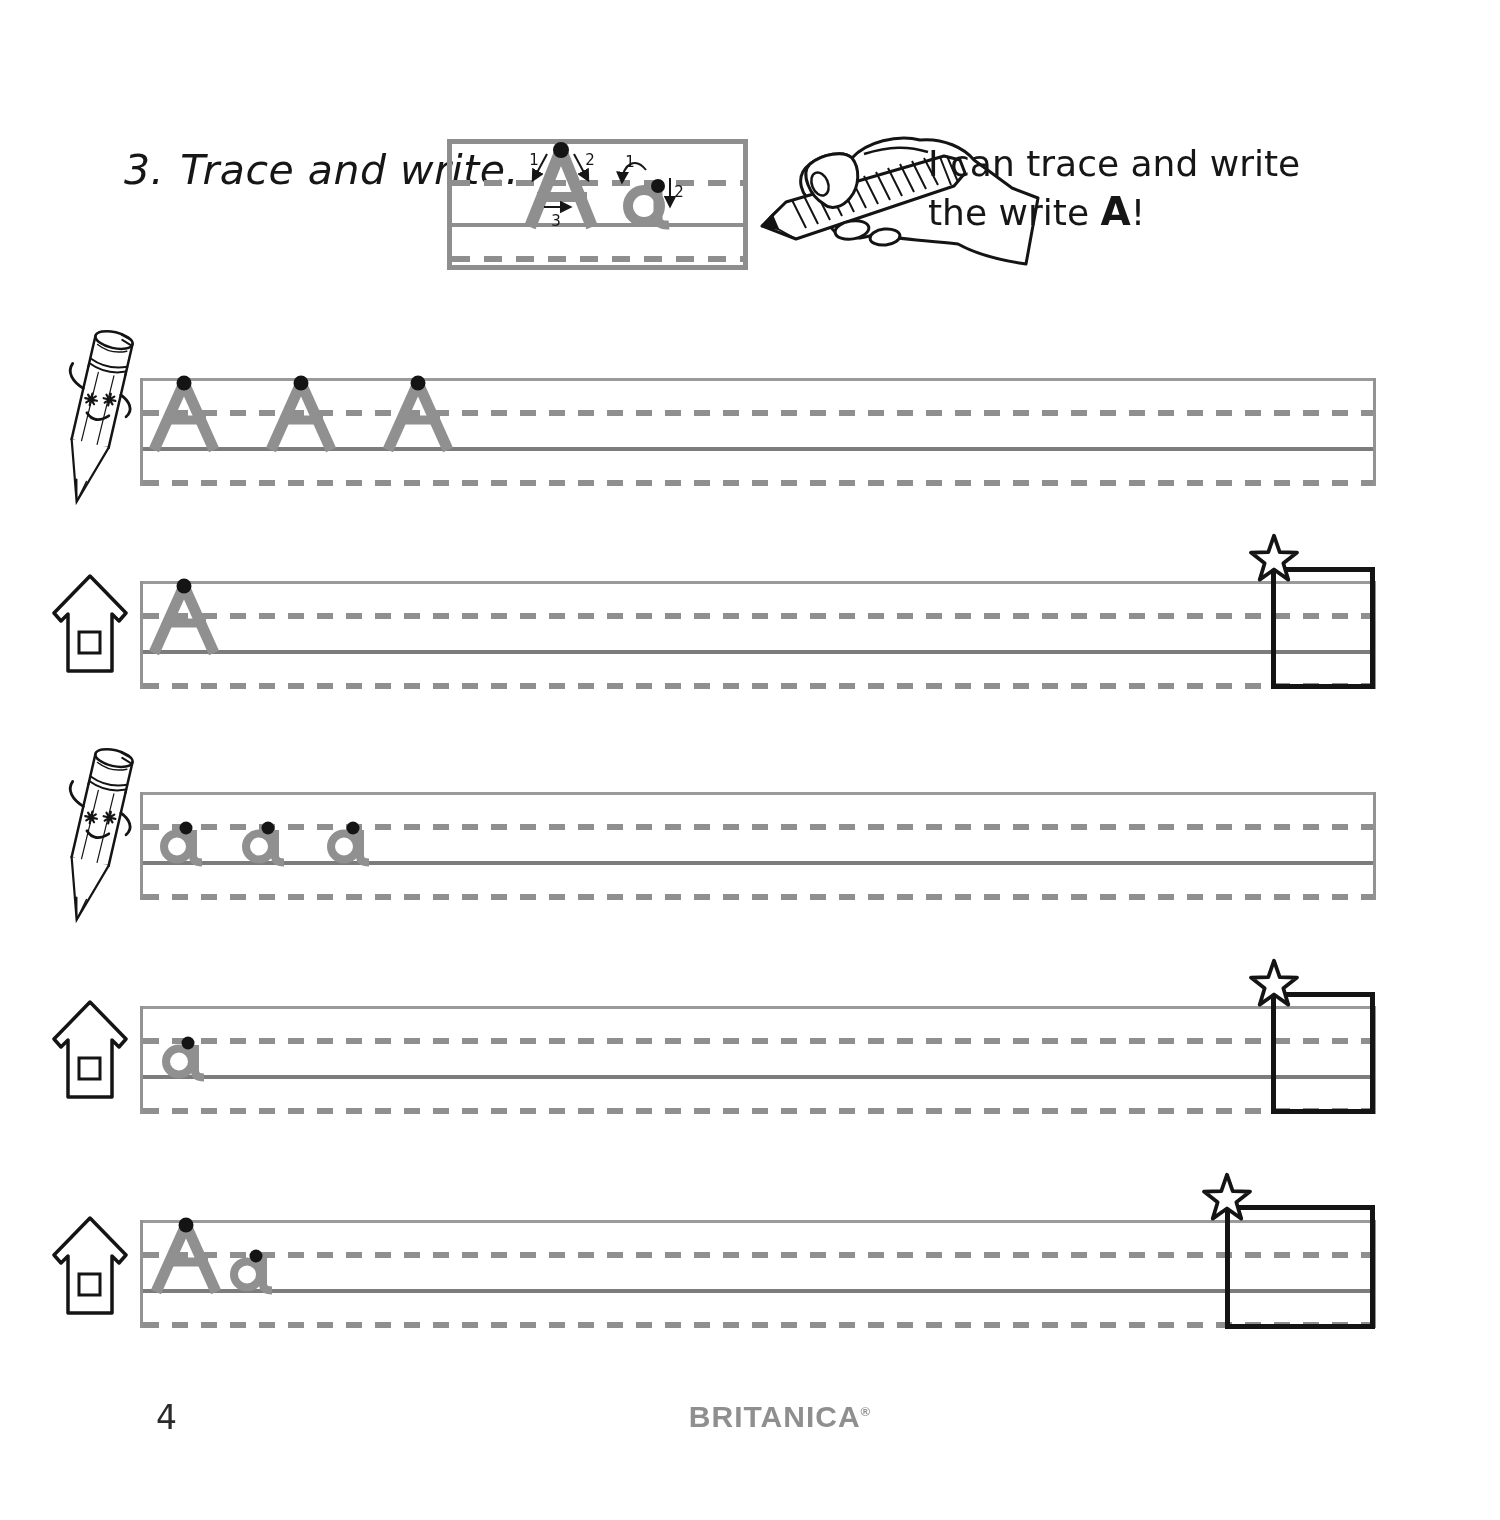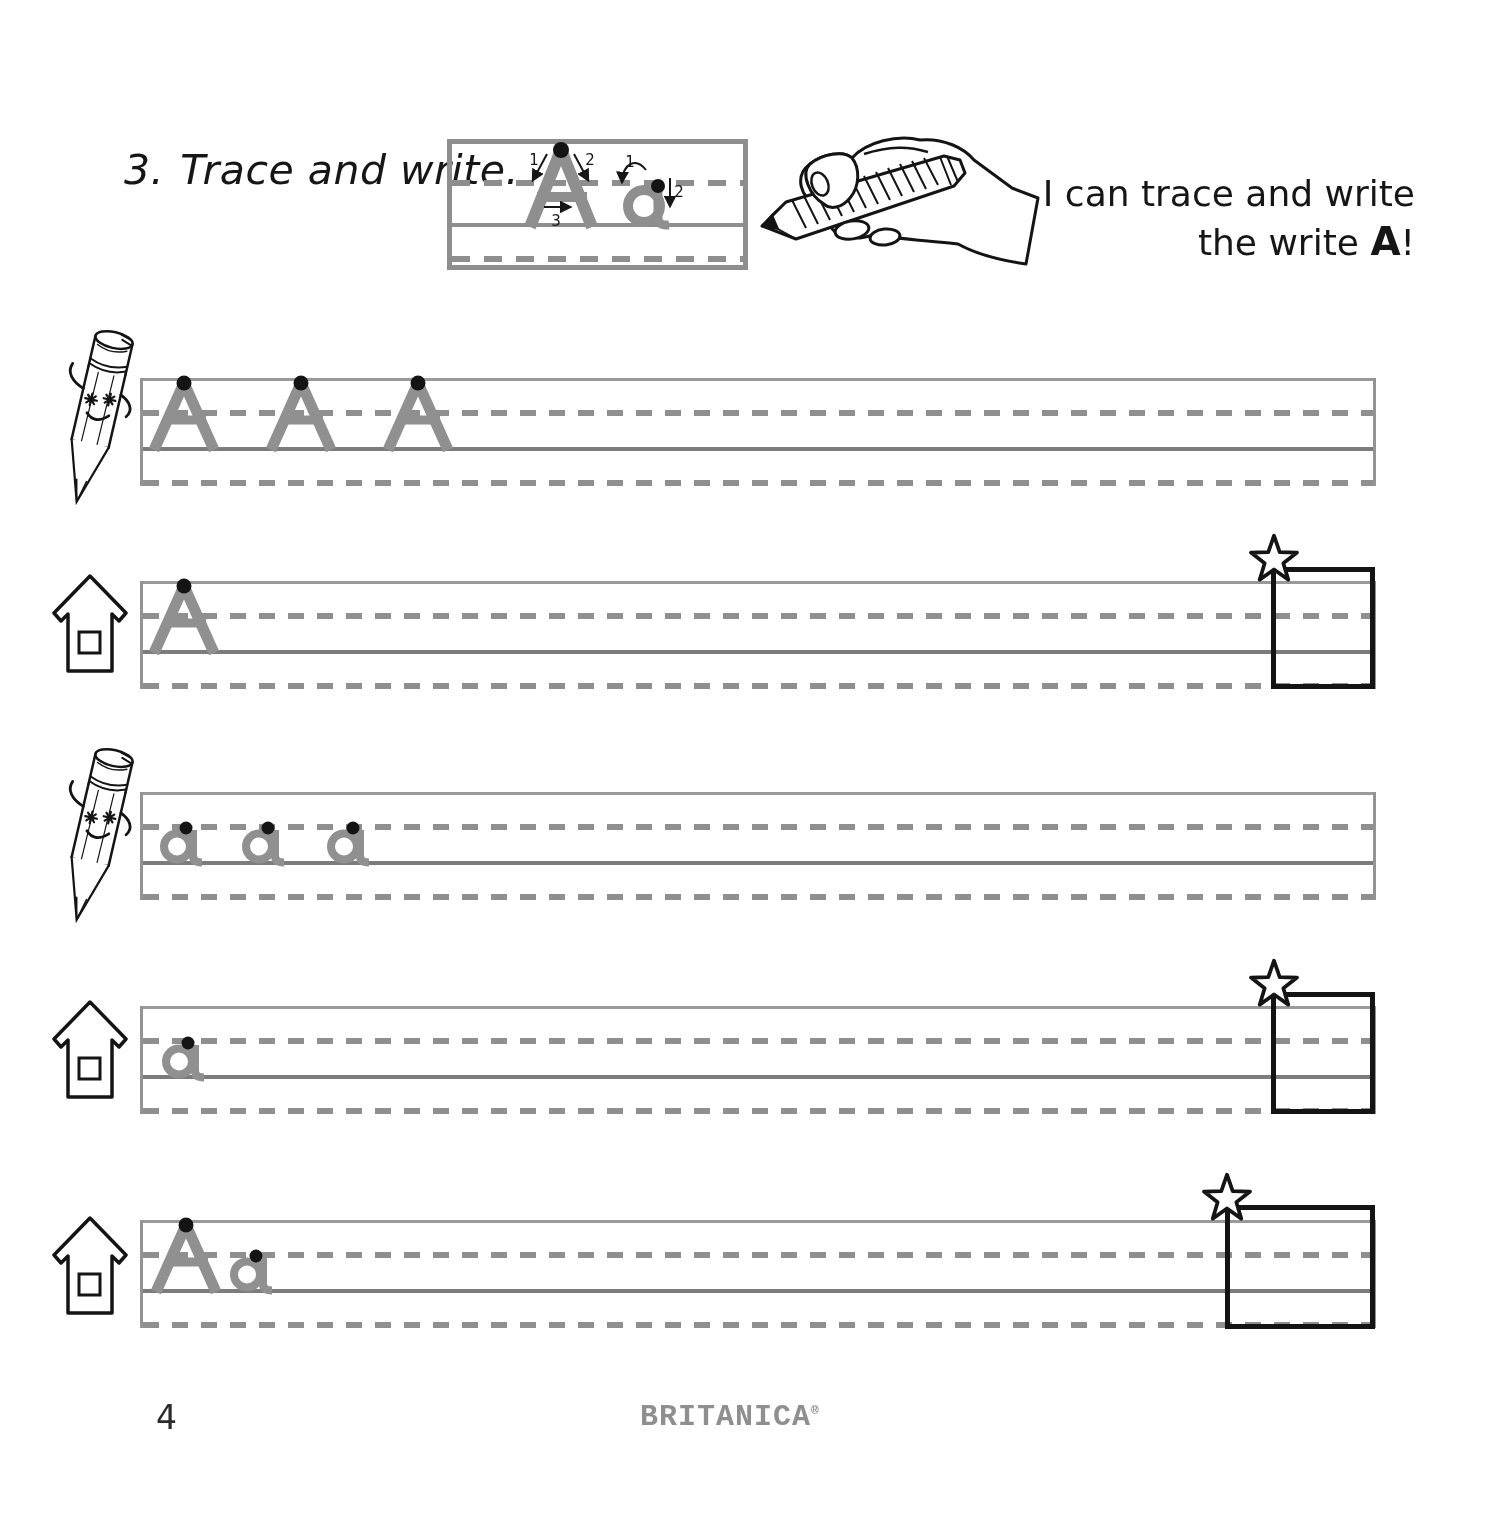--- a/index.html
+++ b/index.html
@@ -12,22 +12,22 @@
   .demo-box{position:absolute;left:447px;top:139px;width:301px;height:131px;
             border:5px solid #8e8e8e;box-sizing:border-box;}
   .demo-box .mid,.demo-box .bot{position:absolute;left:0;right:0;height:6px;
             background:repeating-linear-gradient(to right,#8e8e8e 0 18px,transparent 18px 32px);}
   .demo-box .mid{top:36px;}
   .demo-box .bot{top:112px;}
   .demo-box .base{position:absolute;left:0;right:0;top:79px;height:4px;background:#8e8e8e;}
   .demo-svg{position:absolute;left:0;top:0;overflow:visible;}
   .demo-svg text{font-family:"DejaVu Sans",sans-serif;font-size:15px;fill:#161616;}
   .hand-illus{position:absolute;left:748px;top:110px;}
-  .caption{position:absolute;left:985px;top:140px;width:430px;text-align:right;
-           font-size:36px;line-height:48px;white-space:nowrap;margin-top:30px;}
+  .caption{position:absolute;left:928px;top:140px;width:430px;text-align:left;
+           font-size:36px;line-height:48px;white-space:nowrap;}
   .caption .big-letter{font-weight:bold;font-size:39px;}
 
   
   .wl{position:absolute;left:140px;width:1230px;height:108px;
       border-left:3px solid #939393;border-right:3px solid #939393;}
   .wl .top{position:absolute;left:0;right:0;top:0;height:3px;background:#9a9a9a;}
   .wl .mid{position:absolute;left:0;right:0;top:32px;height:6px;
            background:repeating-linear-gradient(to right,#8f8f8f 0 16px,transparent 16px 29px);}
   .wl .base{position:absolute;left:0;right:0;top:69px;height:4px;background:#7c7c7c;}
   .wl .bot{position:absolute;left:0;right:0;top:102px;height:6px;
@@ -39,22 +39,22 @@
 
   .goal-box{position:absolute;border:5px solid #141414;box-sizing:border-box;background:transparent;}
   .goal-box.r2{left:1271px;top:567px;width:104px;height:122px;}
   .goal-box.r4{left:1271px;top:992px;width:104px;height:122px;}
   .goal-box.r5{left:1225px;top:1205px;width:150px;height:124px;}
   .star{position:absolute;width:56px;height:56px;}
   .star.r2{left:1246px;top:532px;} .star.r4{left:1246px;top:957px;} .star.r5{left:1199px;top:1171px;}
 
   
   .page-number{position:absolute;left:156px;top:1398px;font-size:33px;color:#2b2b2b;}
-  .brand{position:absolute;left:640px;top:1400px;width:280px;text-align:left;
-         font-family:Liberation Mono, monospace;font-weight:bold;font-size:30px;
+  .brand{position:absolute;left:640px;top:1400px;width:280px;text-align:center;
+         font-family:Liberation Sans, sans-serif;font-weight:bold;font-size:30px;
          letter-spacing:1px;color:#8f8f8f;white-space:nowrap;}
   .brand sup{font-size:13px;vertical-align:super;}
 </style>
 </head>
 <body>
 
 <div class="page">
 
   <div class="instruction">
     <span class="num">3.</span><span>Trace and write.</span>

